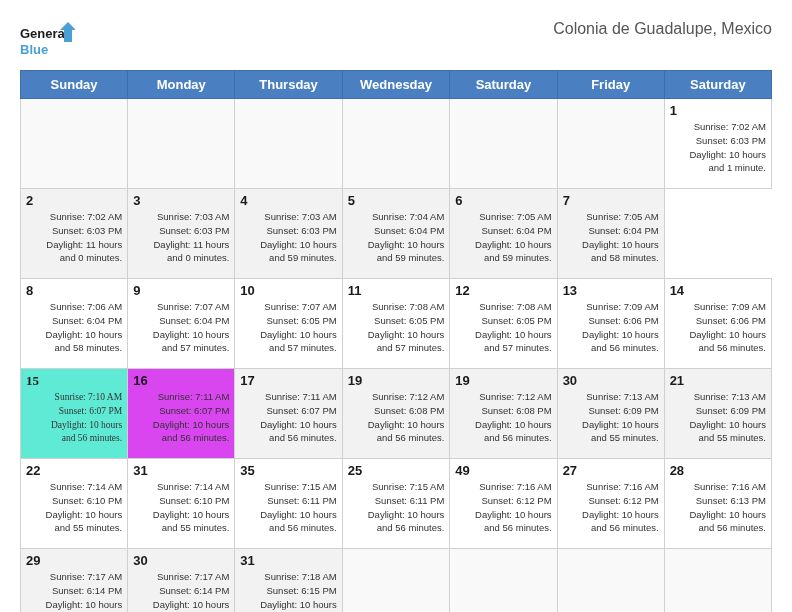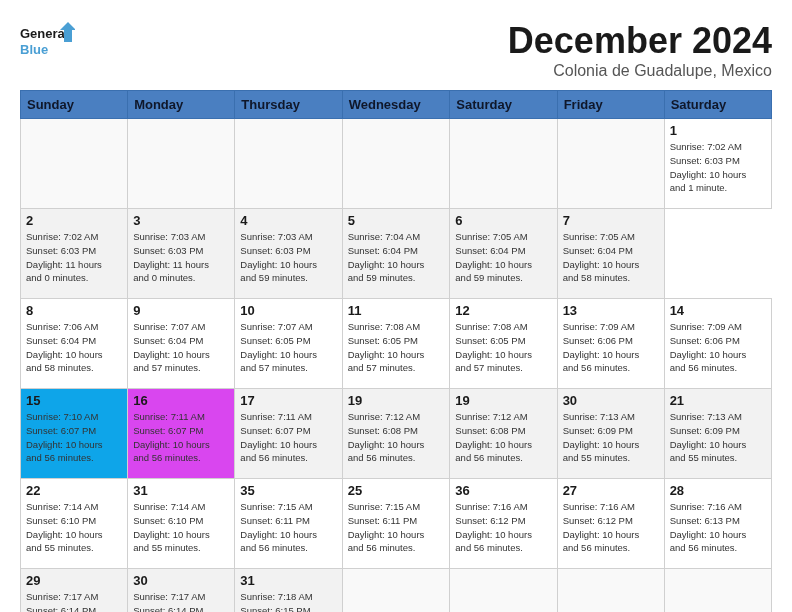--- a/index.html
+++ b/index.html
@@ -33,23 +33,23 @@
       font-size: 16px;
       color: #555;
     }
     .calendar {
       width: 100%;
       border-collapse: collapse;
       font-size: 10.5px;
     }
     .calendar th {
       background-color: #4a7fc1;
-      color: #0f172a;
+      color: #ffffff;
       padding: 6px 6px;
-      text-align: left;
+      text-align: center;
       font-size: 13px;
       font-weight: bold;
       border: 1px solid #3a6faf;
     }
     .calendar td {
       border: 1px solid #d0d0d0;
       vertical-align: top;
       padding: 4px 5px;
       width: 108px;
       height: 90px;
@@ -62,38 +62,38 @@
       font-size: 13px;
       font-weight: bold;
       color: #1a1a1a;
       display: block;
       margin-bottom: 2px;
     }
     .day-info {
       font-size: 9.5px;
       color: #333;
       line-height: 1.45;
+      text-align: right;
     }
     .empty-cell {
       background: #f9f9f9 !important;
     }
   </style>
 </head>
 <body>
 
 <div class="header-section">
   <div class="logo">
   <svg width="55" height="40" viewBox="0 0 55 40">
     <text x="0" y="18" font-family="Arial" font-size="13" font-weight="bold" fill="#1a1a1a">General</text>
     <text x="0" y="34" font-family="Arial" font-size="13" font-weight="bold" fill="#4a9fd4">Blue</text>
     <polygon points="48,2 56,10 52,10 52,22 44,22 44,10 40,10" fill="#4a9fd4"></polygon>
   </svg>
 </div>
   <div class="title-block">
-    <div class="month-title">December 2024</div>
     <div class="location-title">Colonia de Guadalupe, Mexico</div>
   </div>
 </div>
 
 <table class="calendar">
   <thead>
     <tr>
       <th>Sunday</th>
       <th>Monday</th>
       <th>Thursday</th>
@@ -166,21 +166,21 @@
         <td>
         <span class="day-number">13</span>
         <div class="day-info">Sunrise: 7:09 AM<br>Sunset: 6:06 PM<br>Daylight: 10 hours<br>and 56 minutes.</div>
       </td>
         <td>
         <span class="day-number">14</span>
         <div class="day-info">Sunrise: 7:09 AM<br>Sunset: 6:06 PM<br>Daylight: 10 hours<br>and 56 minutes.</div>
       </td>
       </tr>
       <tr style="background: rgb(240, 240, 240);">
-        <td style="background: #0ea5e9;">
+        <td style="background: #5eead4; font-family: Liberation Serif, serif;">
         <span class="day-number">15</span>
         <div class="day-info">Sunrise: 7:10 AM<br>Sunset: 6:07 PM<br>Daylight: 10 hours<br>and 56 minutes.</div>
       </td>
         <td style="background: #d946ef;">
         <span class="day-number">16</span>
         <div class="day-info">Sunrise: 7:11 AM<br>Sunset: 6:07 PM<br>Daylight: 10 hours<br>and 56 minutes.</div>
       </td>
         <td style="background: rgb(242, 242, 242);">
         <span class="day-number">17</span>
         <div class="day-info">Sunrise: 7:11 AM<br>Sunset: 6:07 PM<br>Daylight: 10 hours<br>and 56 minutes.</div>
@@ -213,21 +213,21 @@
       </td>
         <td>
         <span class="day-number">35</span>
         <div class="day-info">Sunrise: 7:15 AM<br>Sunset: 6:11 PM<br>Daylight: 10 hours<br>and 56 minutes.</div>
       </td>
         <td>
         <span class="day-number">25</span>
         <div class="day-info">Sunrise: 7:15 AM<br>Sunset: 6:11 PM<br>Daylight: 10 hours<br>and 56 minutes.</div>
       </td>
         <td>
-        <span class="day-number">36</span>
+        <span class="day-number">49</span>
         <div class="day-info">Sunrise: 7:16 AM<br>Sunset: 6:12 PM<br>Daylight: 10 hours<br>and 56 minutes.</div>
       </td>
         <td>
         <span class="day-number">27</span>
         <div class="day-info">Sunrise: 7:16 AM<br>Sunset: 6:12 PM<br>Daylight: 10 hours<br>and 56 minutes.</div>
       </td>
         <td>
         <span class="day-number">28</span>
         <div class="day-info">Sunrise: 7:16 AM<br>Sunset: 6:13 PM<br>Daylight: 10 hours<br>and 56 minutes.</div>
       </td>

